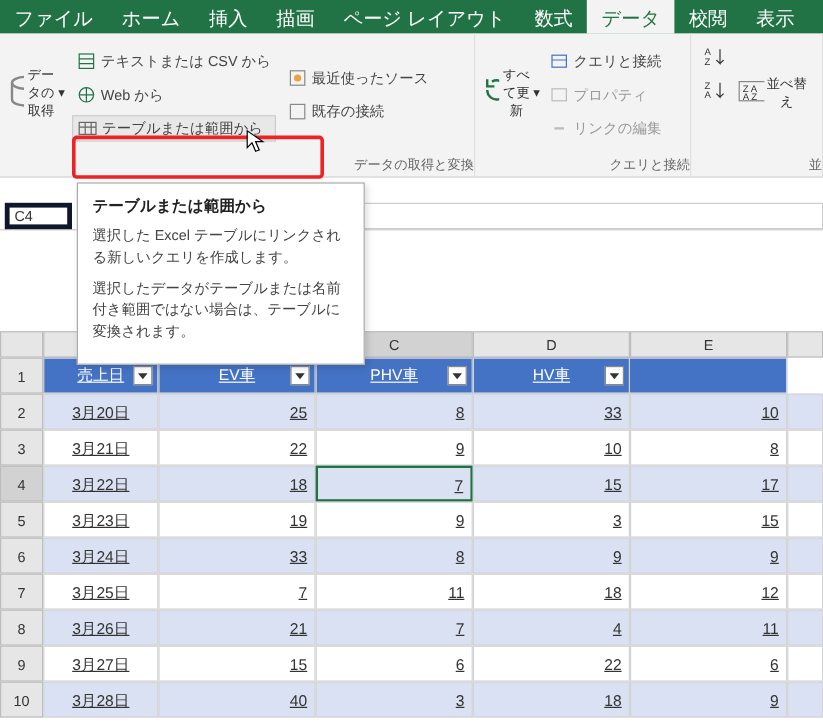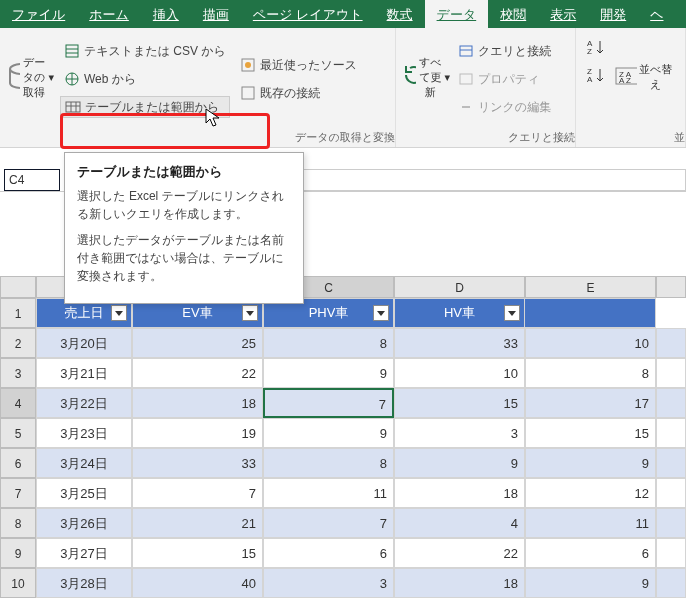--- a/index.html
+++ b/index.html
@@ -1,53 +1,53 @@
 <!DOCTYPE html>
 <html><head>
 <meta charset="utf-8">
 <style>
   * { box-sizing: border-box; margin: 0; padding: 0; }
   body { font-family: "Meiryo", "Yu Gothic UI", sans-serif; font-size: 12px; background: #fff; width: 686px; height: 604px; overflow: hidden; color: #333; }
   
   
   .titlebar { display: flex; background: #217346; height: 28px; color: #fff; }
-  .tab { padding: 6px 12px; font-size: 13px; cursor: pointer; white-space: nowrap; text-decoration: underline; }
+  .tab { padding: 6px 12px; font-size: 16px; cursor: pointer; white-space: nowrap; }
   .tab.active { background: #f3f3f3; color: #217346; }
   
   
   .ribbon { background: #f3f3f3; height: 120px; border-bottom: 1px solid #d4d4d4; display: flex; position: relative; }
   .ribbon-group { display: flex; flex-direction: column; padding: 4px 6px; border-right: 1px solid #e0e0e0; position: relative; }
   .ribbon-group-label { position: absolute; bottom: 2px; left: 0; right: 0; text-align: right; font-size: 11px; color: #666; }
   
   .big-btn { display: flex; flex-direction: row; align-items: center; justify-content: center; width: 48px; height: 90px; cursor: pointer; font-size: 11px; text-align: center; }
   .big-btn svg { margin-bottom: 2px; }
   
   .rb-col { display: flex; flex-direction: column; gap: 6px; padding-top: 4px; justify-content: center; }
   .rb-item { display: flex; align-items: center; gap: 4px; height: 22px; cursor: pointer; font-size: 12px; white-space: nowrap; padding: 0 4px; color: #444; }
   .rb-item.grey { color: #999; }
   .rb-item svg { flex-shrink: 0; }
   
   .highlight-box { position: absolute; border: 3px solid #e22; border-radius: 4px; pointer-events: none; }
   
   
   .fbar { display: flex; align-items: center; height: 24px; border-bottom: 1px solid #ccc; }
-  .namebox { width: 56px; height: 22px; border: 1px solid #0f172a; margin: 0 4px; display:flex; align-items:center; padding:0 4px; font-size:12px; }
+  .namebox { width: 56px; height: 22px; border: 4px solid #0f172a; margin: 0 4px; display:flex; align-items:center; padding:0 4px; font-size:12px; }
   .fx { width: 20px; text-align:center; color:#666; font-style:italic; }
   .fxinput { flex:1; border:1px solid #ccc; height:22px; padding:0 4px; font-size:12px; }
   
   
   .tooltip { position:absolute; left:64px; top:152px; width:240px; background:#fff; border:1px solid #aaa; padding:10px 12px; font-size:12px; color:#444; z-index:50; box-shadow:2px 2px 6px rgba(0,0,0,.15); }
   .tooltip-title { font-weight:bold; color:#222; margin-bottom:6px; font-size:13px; }
   .tooltip p { margin-bottom:8px; line-height:1.5; }
   .grid { display:grid; grid-template-columns: 36px 96px 131px 131px 131px 131px 30px; font-size:13px; }
   .g-ch { background:#e6e6e6; border:1px solid #bdbdbd; text-align:center; height:22px; line-height:22px; font-size:12px; color:#333; }
   .g-ch.sel { background:#d2d2d2; }
   .g-rh { background:#e6e6e6; border:1px solid #bdbdbd; text-align:center; height:30px; line-height:30px; font-size:12px; color:#333; }
   .g-rh.sel { background:#d2d2d2; }
-  .g-cell { border:1px solid #d4d4d4; height:30px; line-height:30px; padding:0 6px; text-align:right; }
+  .g-cell { border:1px solid #d4d4d4; height:30px; line-height:30px; padding:0 6px; text-align:right;text-decoration:underline; }
   .g-cell.date { text-align:center; }
   .thead { background:#4472c4; color:#fff; font-weight:normal; text-align:center; position:relative; padding:0; display:flex; align-items:center; justify-content:center; }
   .thead .fbtn { position:absolute; right:4px; top:6px; width:16px; height:16px; background:#fff; border:1px solid #888; display:flex; align-items:center; justify-content:center; }
   .thead .fbtn::after { content:""; border-left:4px solid transparent; border-right:4px solid transparent; border-top:5px solid #333; }
   .band { background:#d9e1f2; }
   .sel-cell { border:2px solid #217346 !important; }
   
   
   .cursor-arrow { position:absolute; z-index:60; pointer-events:none; }
 </style>

